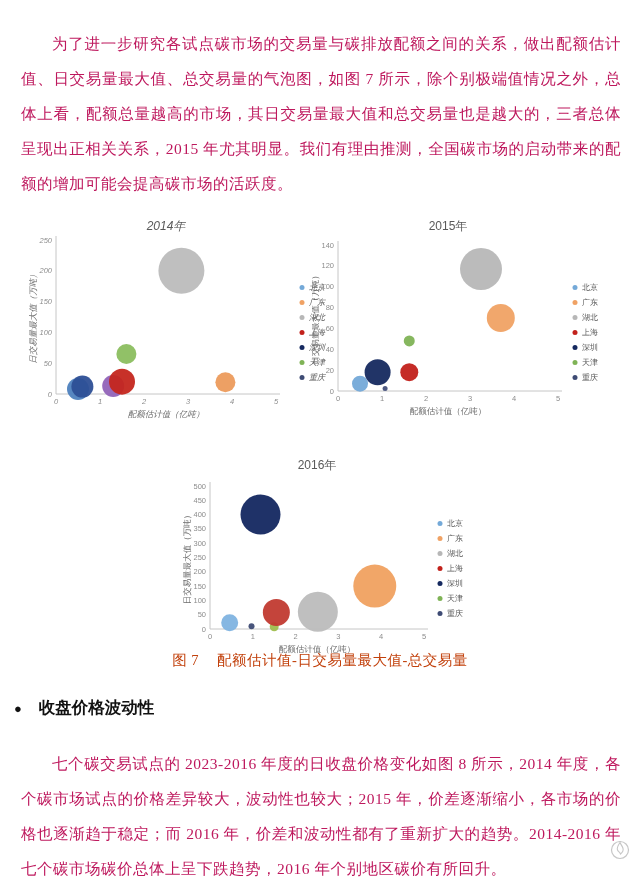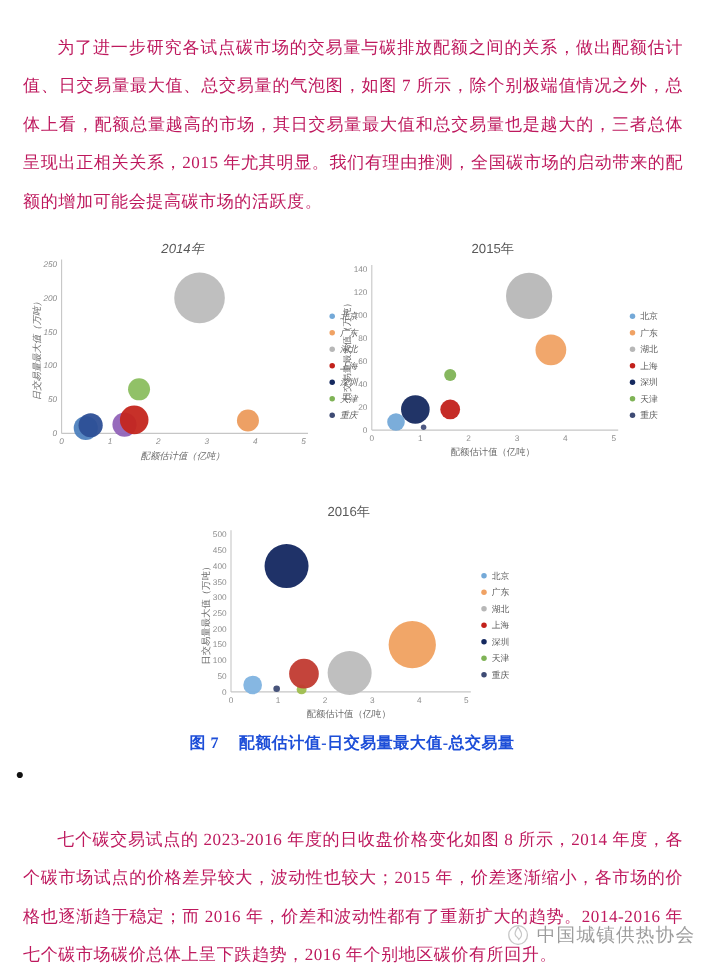--- a/index.html
+++ b/index.html
@@ -11,21 +11,21 @@
     position:absolute;left:21px;right:19px;
     font-size:15.5px;line-height:35px;letter-spacing:.5px;
     text-align:justify;text-indent:2em;color:#be185d;
   }
   #intro-para{top:10px;}
   #body-para{top:730px;}
   .chart{position:absolute;}
   .chart svg{display:block;}
   #fig-caption{
     position:absolute;top:651px;left:0;width:640px;text-align:center;
-    font-size:14.5px;font-weight:bold;color:#1d4ed8;letter-spacing:.5px;margin-top:15px;
+    font-size:14.5px;font-weight:normal;color:#c2410c;letter-spacing:.5px;
   }
   #fig-caption .cap-label{margin-right:18px;}
   #section-heading{
     position:absolute;top:697px;left:14px;display:flex;align-items:center;
     font-size:16.5px;font-weight:bold;color:#111;
   }
   #section-heading .bullet{font-size:13px;margin-right:17px;line-height:1;}
   #watermark{
     position:absolute;top:837px;right:8px;display:flex;align-items:center;gap:5px;
     opacity:.8;pointer-events:none;
@@ -173,24 +173,24 @@
       <text x="295" y="164" font-size="8" fill="#595959" font-family="&quot;Liberation Sans&quot;,&quot;DejaVu Sans&quot;,sans-serif" text-anchor="start">重庆</text>
     </svg>
   </div>
 
 <div id="fig-caption">
   <span class="cap-label">图 7</span><span>配额估计值-日交易量最大值-总交易量</span>
 </div>
 
 <div id="section-heading">
   <span class="bullet">●</span>
+  <span>收盘价格波动性</span>
 </div>
 
 <p class="para" id="body-para">七个碳交易试点的 2023-2016 年度的日收盘价格变化如图 8 所示，2014 年度，各个碳市场试点的价格差异较大，波动性也较大；2015 年，价差逐渐缩小，各市场的价格也逐渐趋于稳定；而 2016 年，价差和波动性都有了重新扩大的趋势。2014-2016 年七个碳市场碳价总体上呈下跌趋势，2016 年个别地区碳价有所回升。</p>
 
 <div id="watermark">
   <svg width="24" height="24" viewBox="0 0 24 24">
     <circle cx="12" cy="13" r="8.5" fill="none" stroke="#9a9a9a" stroke-width="1.2" opacity="0.7"></circle>
     <path d="M12 5.5 C10 8.5 8.5 10.5 9.5 13 C10.2 14.8 12 15.2 12.5 17
              C14.5 15.5 15.8 13.4 14.8 10.8 C14.1 9 12.8 7.4 12 5.5 Z" fill="none" stroke="#9a9a9a" stroke-width="1.1" opacity="0.7"></path>
   </svg>
-  <span class="wm-text">中国城镇供热协会</span>
 </div>
 
 </body></html>

